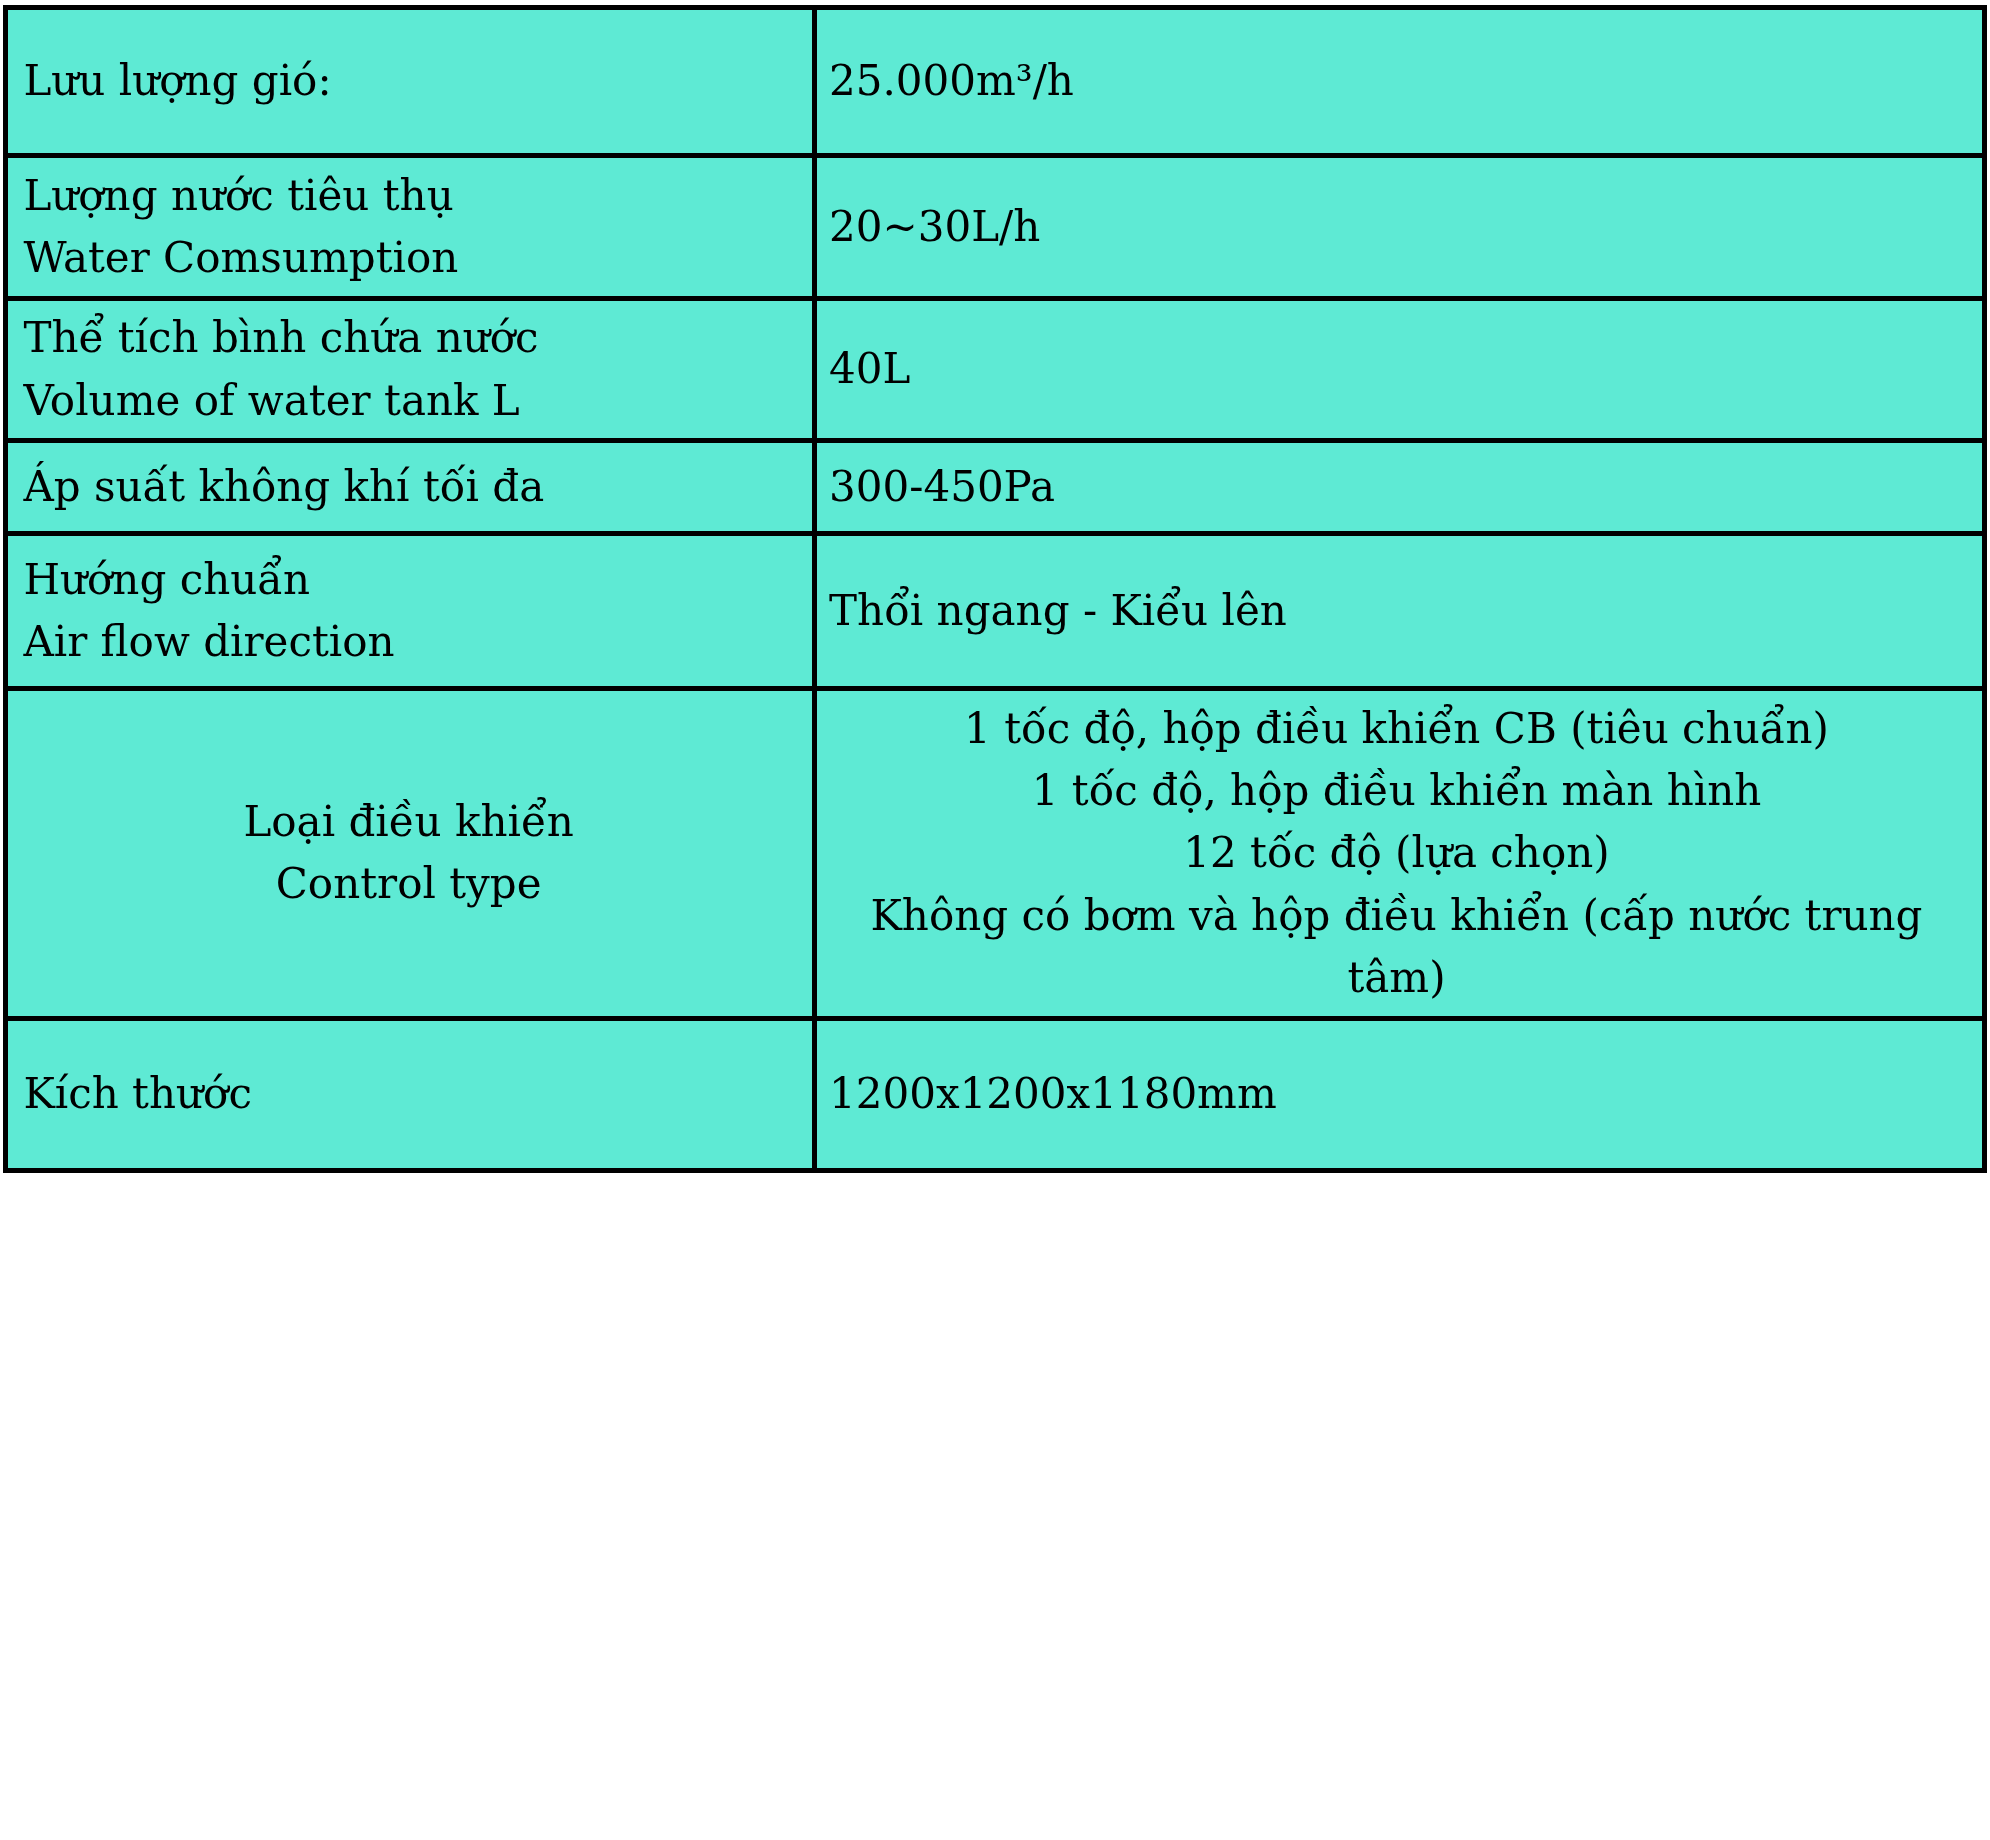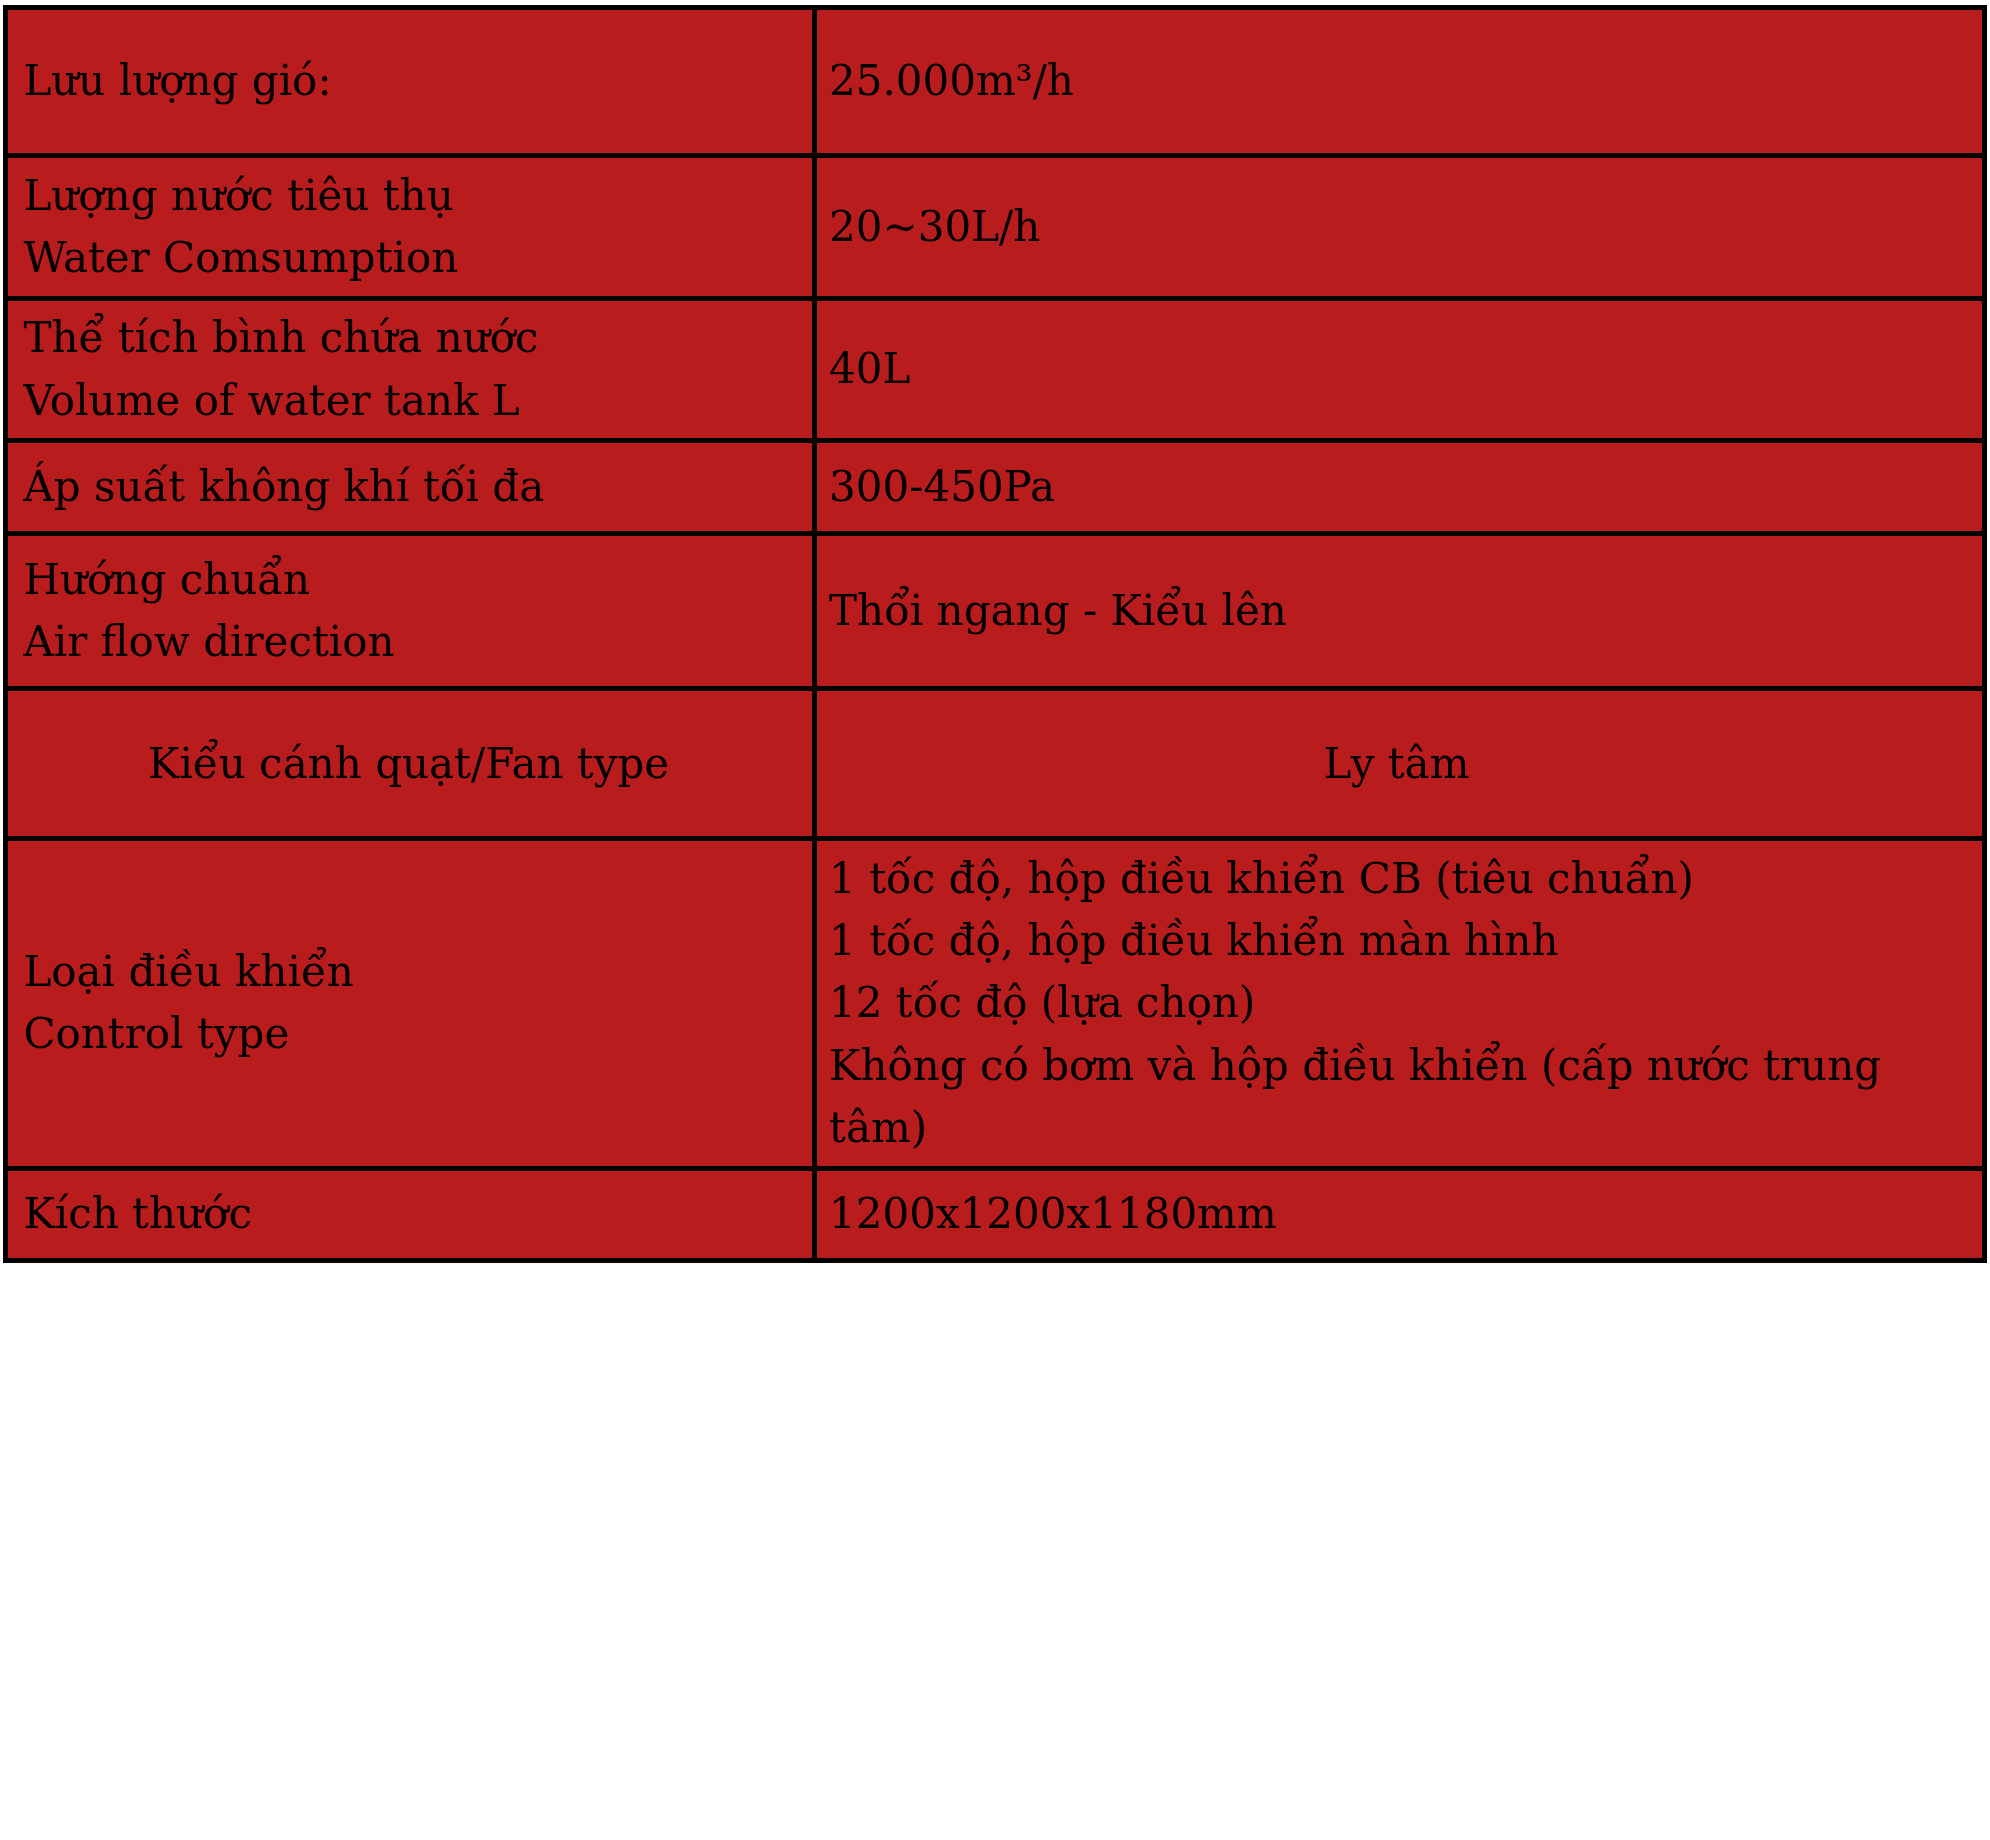--- a/index.html
+++ b/index.html
@@ -25,21 +25,21 @@
     font-size: 42px;
     line-height: 1.48;
     color: #000000;
     border: 5.9px solid #000000;
   }
   td {
     border: 5px solid #000000;
     vertical-align: middle;
     padding: 6.7px 18.5px 6.7px 13.4px;
     overflow: hidden;
-    background: #b91c1c;
+    background: #5eead4;
   }
   td.label { padding-left: 15px; }
   td.value { padding-left: 11.7px; }
   .ln { display: block; }
   
   tr:nth-child(1)  { height: 148px; }
   tr:nth-child(2)  { height: 96px; }
   tr:nth-child(3)  { height: 96px; }
   tr:nth-child(4)  { height: 93px; }
   tr:nth-child(5)  { height: 155px; }
@@ -107,28 +107,20 @@
       <tr>
         <td class="label">
           <span class="ln">Hướng chuẩn</span>
           <span class="ln">Air flow direction</span>
         </td>
         <td class="value">
           <span class="ln">Thổi ngang - Kiểu lên</span>
         </td>
       </tr>
 
-      <tr>
-        <td class="label">
-          <span class="ln">Kiểu cánh quạt/Fan type</span>
-        </td>
-        <td class="value">
-          <span class="ln">Ly tâm</span>
-        </td>
-      </tr>
 
       <tr>
         <td class="label">
           <span class="ln">Loại điều khiển</span>
           <span class="ln">Control type</span>
         </td>
         <td class="value">
           <span class="ln">1 tốc độ, hộp điều khiển CB (tiêu chuẩn)</span>
           <span class="ln">1 tốc độ, hộp điều khiển màn hình</span>
           <span class="ln">12 tốc độ (lựa chọn)</span>

